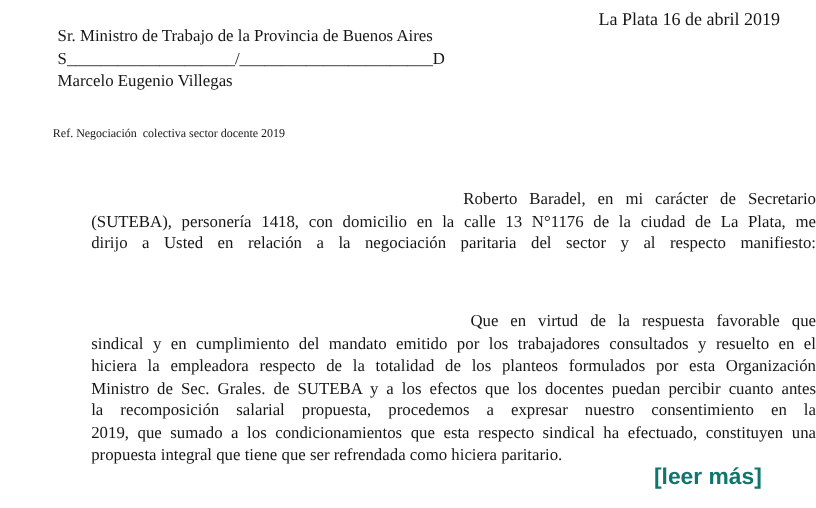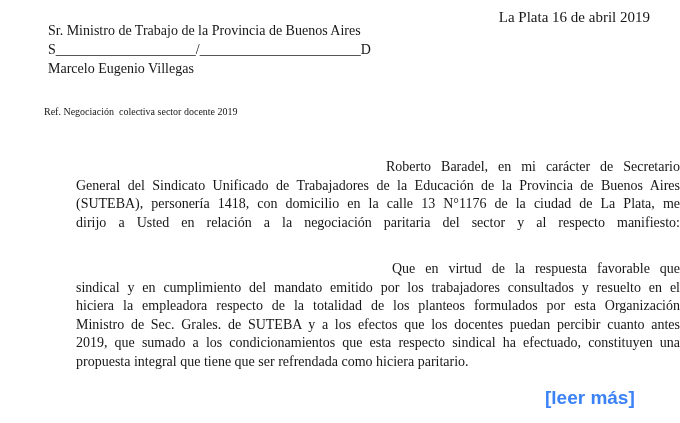--- a/index.html
+++ b/index.html
@@ -71,29 +71,29 @@
   <div class="recipient">
     <div>Sr. Ministro de Trabajo de la Provincia de Buenos Aires</div>
     <div>S____________________/_______________________D</div>
     <div>Marcelo Eugenio Villegas</div>
   </div>
 
   <div class="ref">Ref. Negociación  colectiva sector docente 2019</div>
 
   <div class="para p1">
     <div class="jline first1">Roberto Baradel, en mi carácter de Secretario</div>
-    <div class="jline">General del Sindicato Unificado de Trabajadores de la Educación de la Provincia de Buenos Aires</div>
     <div class="jline">(SUTEBA), personería 1418, con domicilio en la calle 13 N°1176 de la ciudad de La Plata, me</div>
     <div class="jline">dirijo a Usted en relación a la negociación paritaria del sector y al respecto manifiesto:</div>
   </div>
 
   <div class="para p2">
     <div class="jline first2">Que en virtud de la respuesta favorable que</div>
     <div class="jline">sindical y en cumplimiento del mandato emitido por los trabajadores consultados y resuelto en el</div>
     <div class="jline">hiciera la empleadora respecto de la totalidad de los planteos formulados por esta Organización</div>
     <div class="jline">Ministro de Sec. Grales. de SUTEBA y a los efectos que los docentes puedan percibir cuanto antes</div>
+    <div class="jline">la recomposición salarial propuesta, procedemos a expresar nuestro consentimiento en la</div>
     <div class="jline">2019, que sumado a los condicionamientos que esta respecto sindical ha efectuado, constituyen una</div>
     <div class="jline last">propuesta integral que tiene que ser refrendada como hiciera paritario.</div>
   </div>
 
-  <a class="leer" style="color: #3b82f6;">[leer más]</a>
+  <a class="leer" style="color: #0f766e;">[leer más]</a>
 
 </div>
 
 </body></html>

